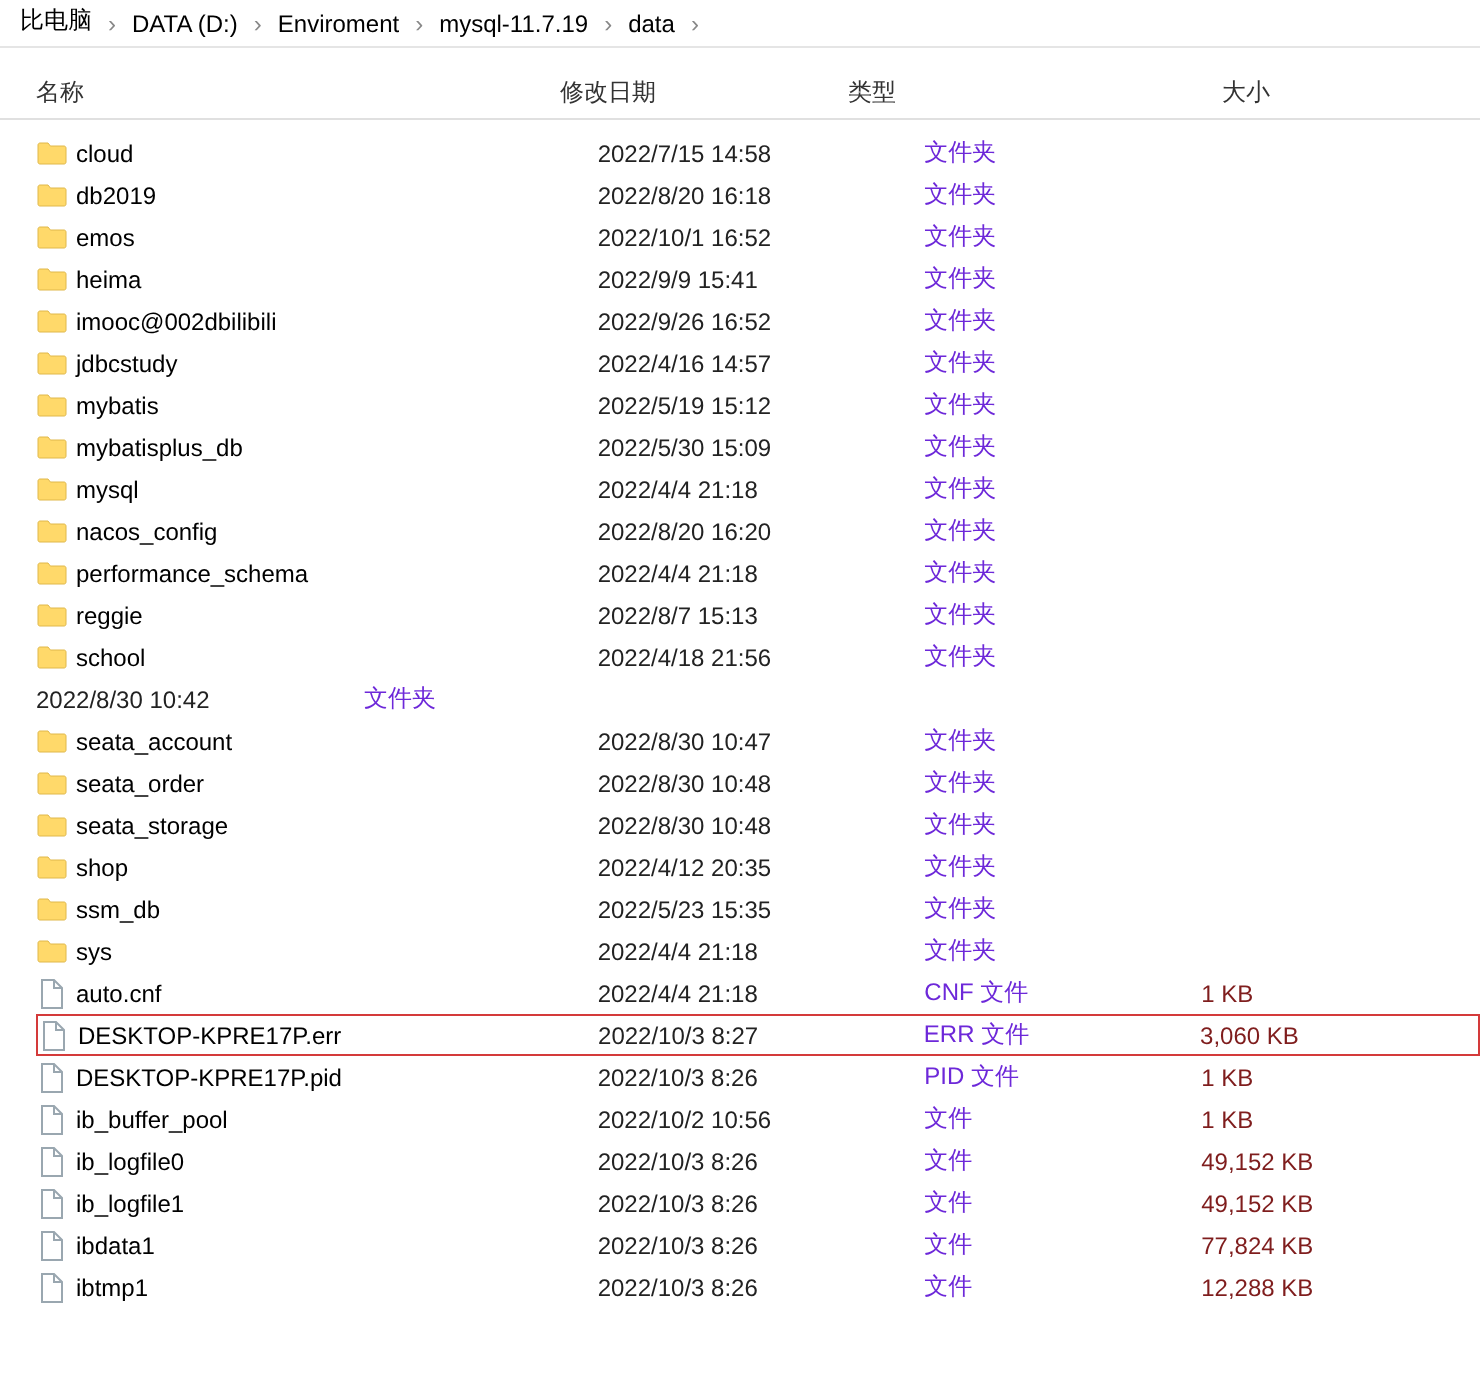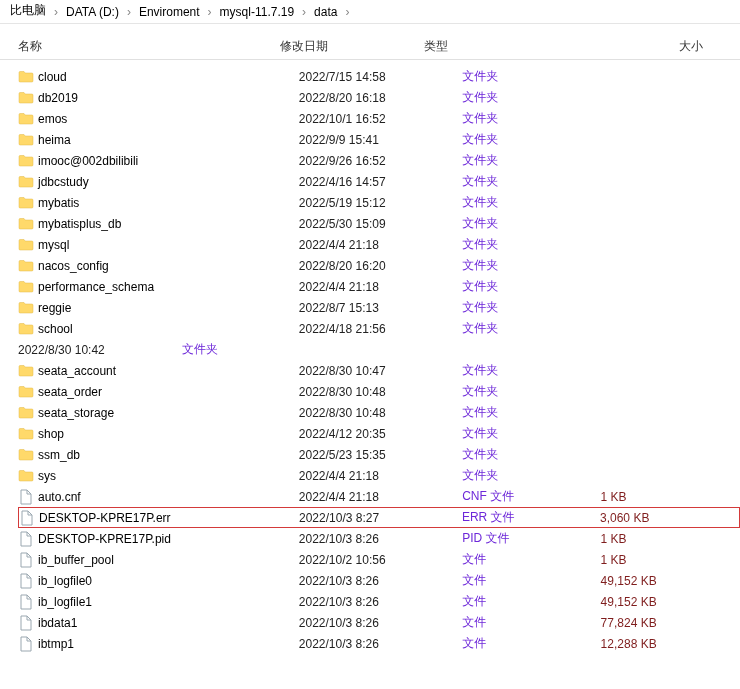--- a/index.html
+++ b/index.html
@@ -36,21 +36,21 @@
     height: 26px;
     border-bottom: 1px solid #e0e0e0;
     font-size: 12px;
     color: #333;
     padding-left: 18px;
     margin-top: 10px;
   }
   .col-name { width: 262px; }
   .col-date { width: 144px; }
   .col-type { width: 119px; }
-  .col-size { width: 160px; text-align: right; padding-left: 0; }
+  .col-size { width: 160px; text-align: center; padding-left: 0; }
   .columns .col { cursor: pointer; }
   .filelist {
     padding-top: 6px;
     padding-left: 18px;
   }
   .row {
     display: flex;
     align-items: center;
     height: 21px;
     cursor: pointer;

